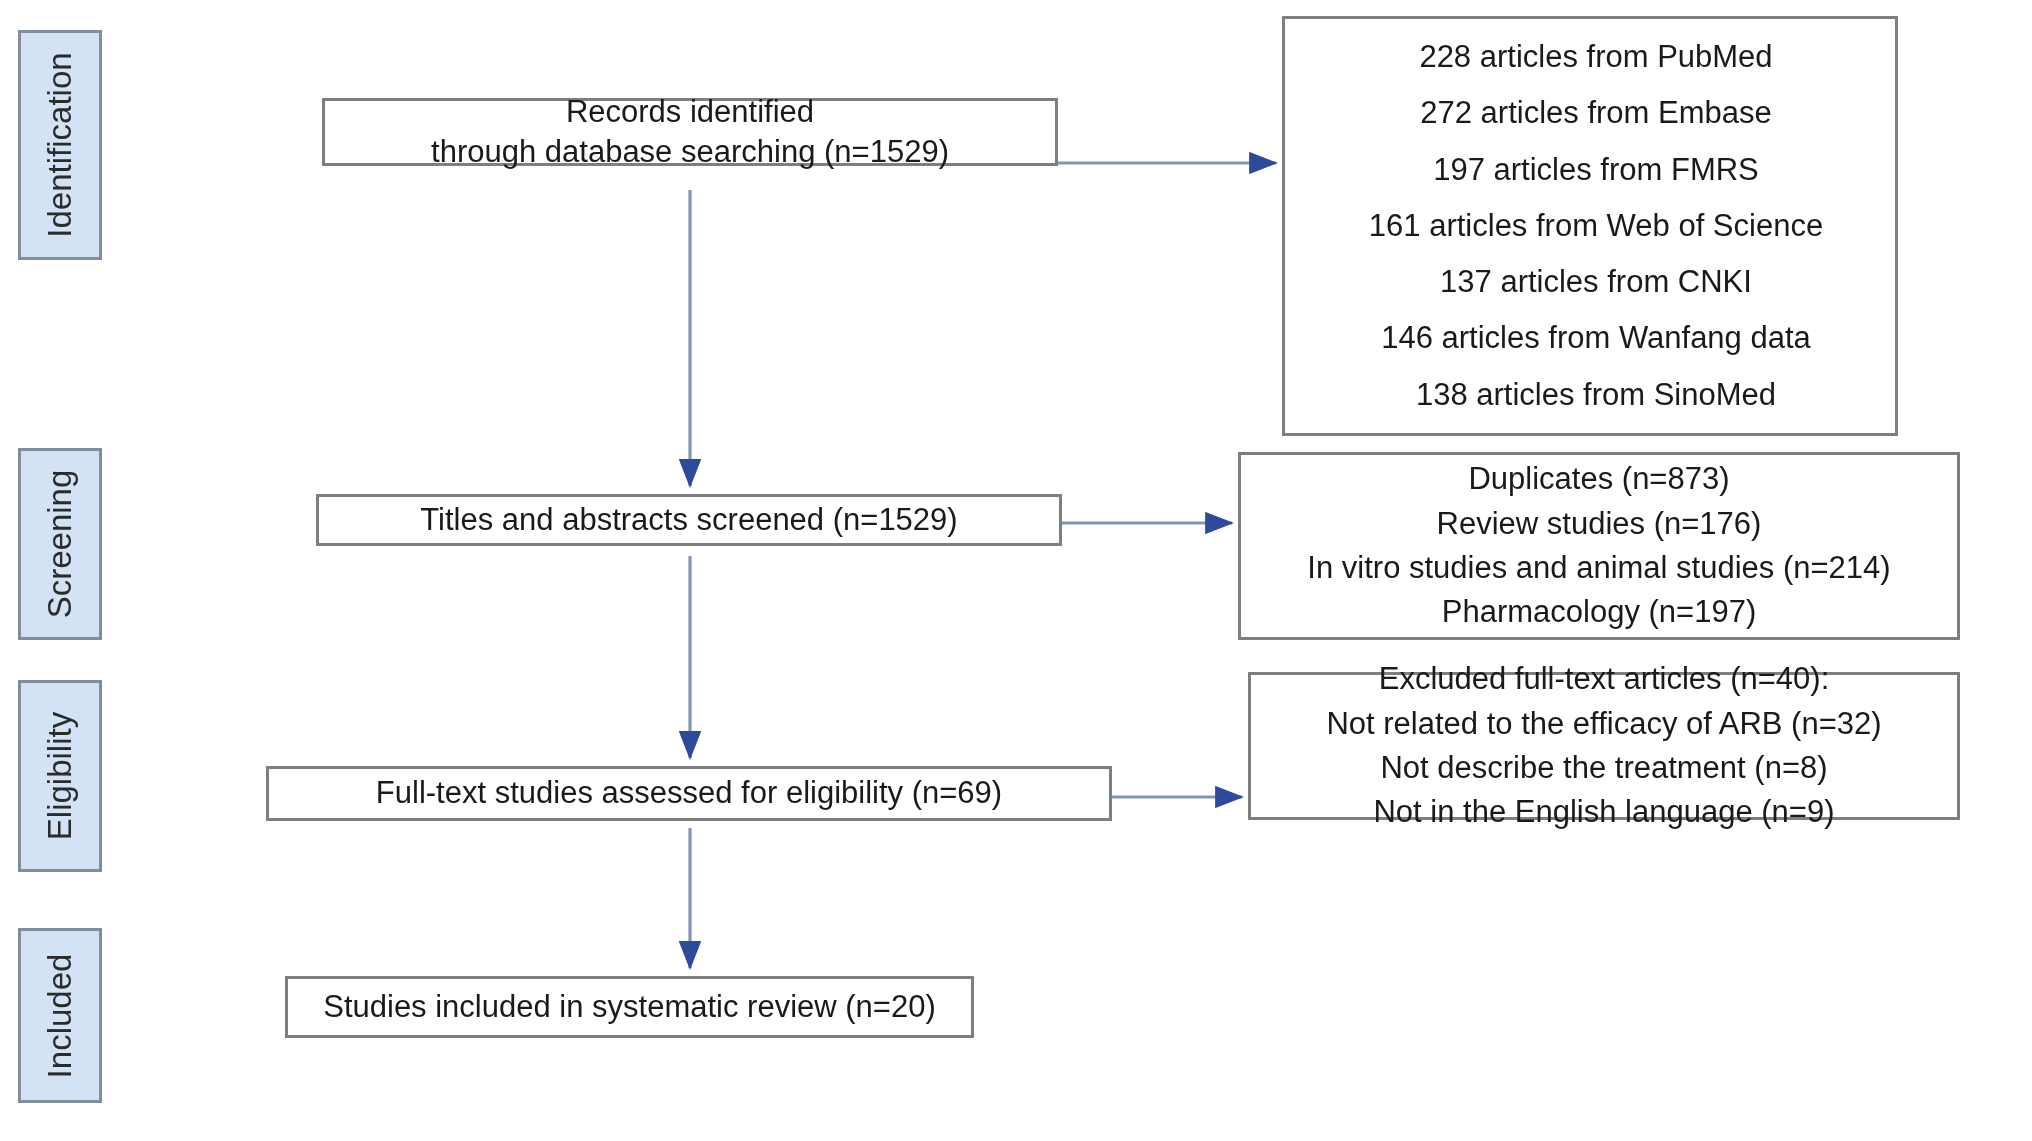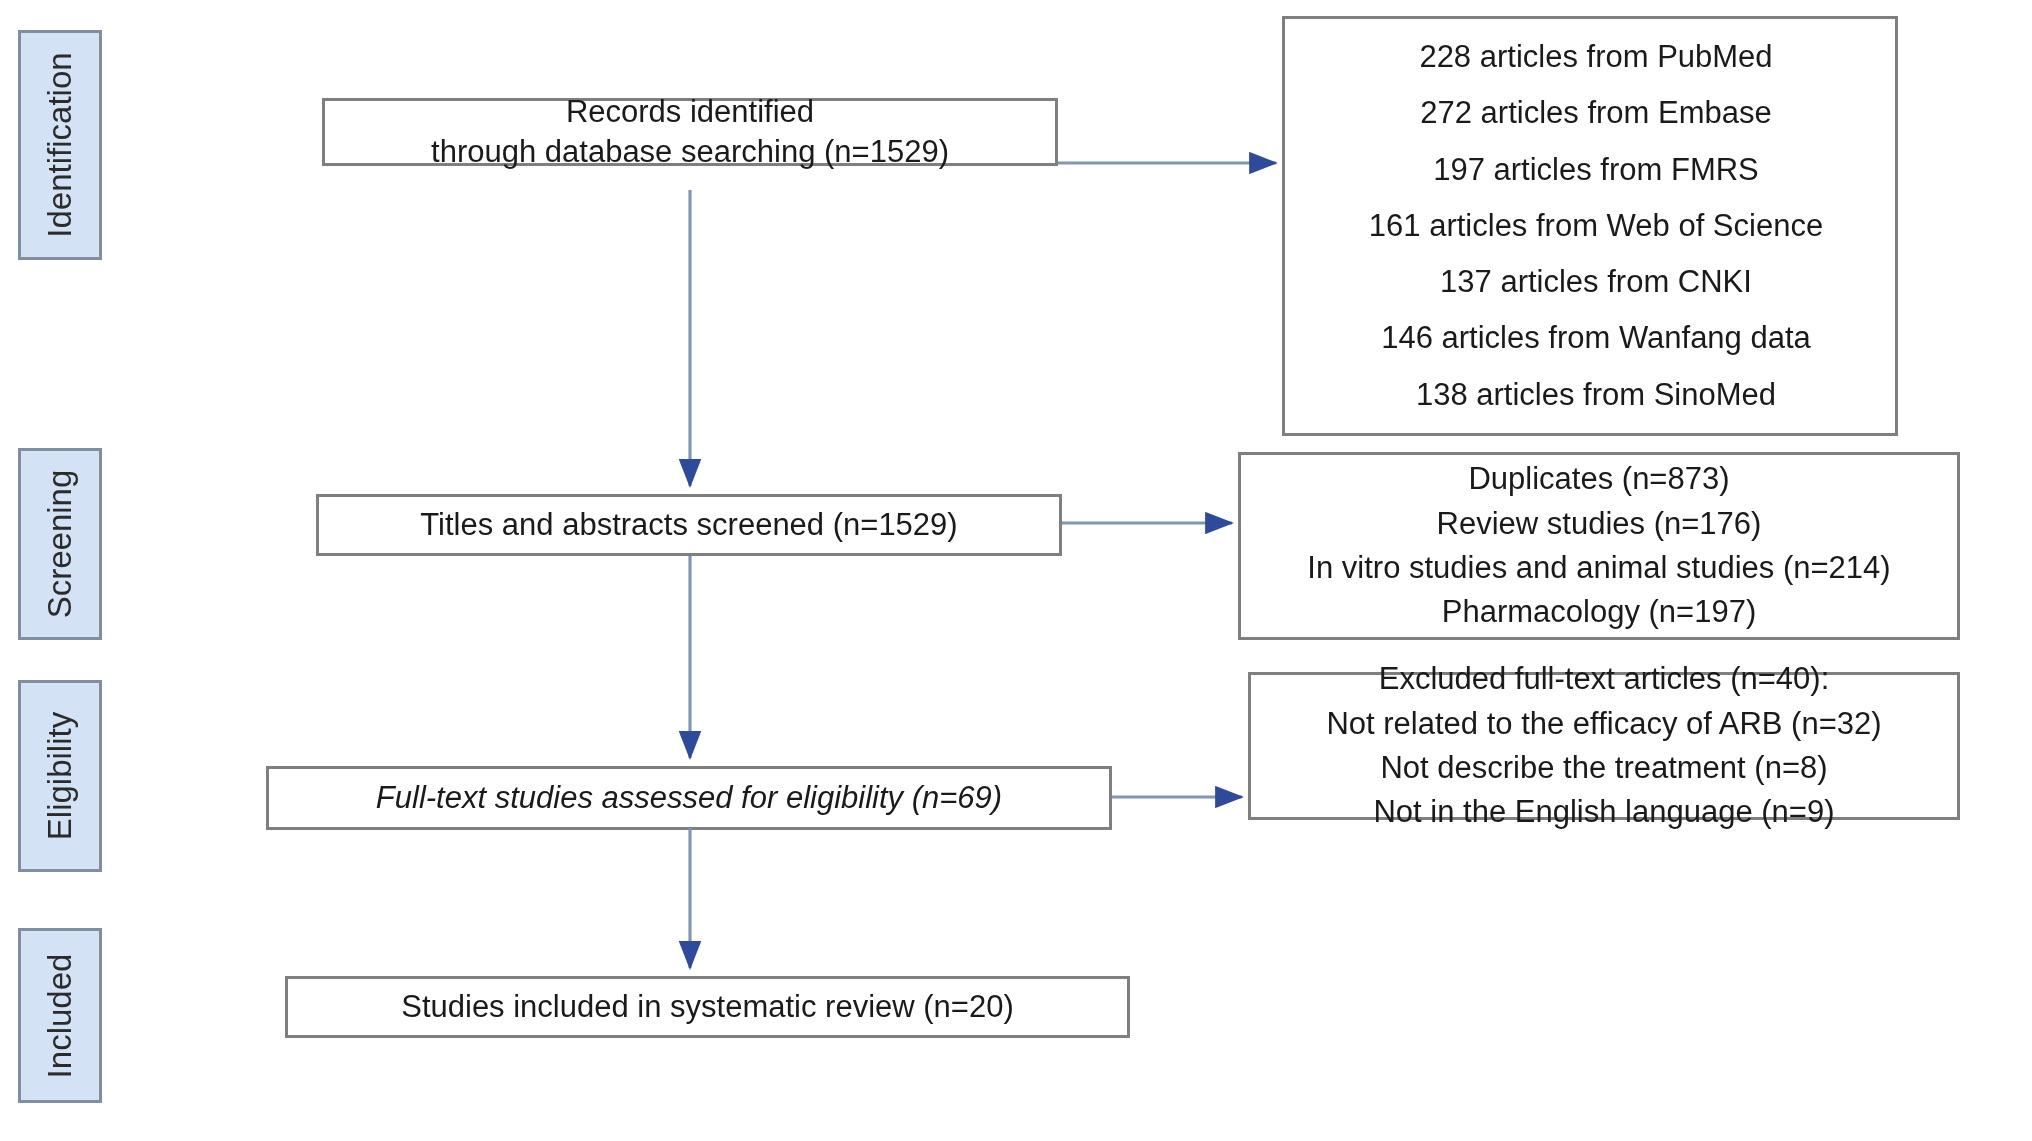--- a/index.html
+++ b/index.html
@@ -93,29 +93,29 @@
 
   <div class="stage-chip" style="left:18px; top:928px; width:84px; height:175px;">
     <span class="stage-label">Included</span>
   </div>
 
   <div class="flow-box" style="left:322px; top:98px; width:736px; height:68px;">
     <span class="line">Records identified</span>
     <span class="line">through database searching (n=1529)</span>
   </div>
 
-  <div class="flow-box" style="left:316px; top:494px; width:746px; height:62px;">
+  <div class="flow-box" style="left:316px; top:494px; width:746px; height:52px;">
     <span class="line">Titles and abstracts screened (n=1529)</span>
   </div>
 
-  <div class="flow-box" style="left:266px; top:766px; width:846px; height:64px;font-style:italic;">
+  <div class="flow-box" style="left:266px; top:766px; width:846px; height:55px;">
     <span class="line">Full-text studies assessed for eligibility (n=69)</span>
   </div>
 
-  <div class="flow-box" style="left:285px; top:976px; width:845px; height:62px;">
+  <div class="flow-box" style="left:285px; top:976px; width:689px; height:62px;">
     <span class="line">Studies included in systematic review (n=20)</span>
   </div>
 
   <div class="flow-box sources-box" style="left:1282px; top:16px; width:616px; height:420px;padding-left:12px;">
     <span class="line">228 articles from PubMed</span>
     <span class="line">272 articles from Embase</span>
     <span class="line">197 articles from FMRS</span>
     <span class="line">161 articles from Web of Science</span>
     <span class="line">137 articles from CNKI</span>
     <span class="line">146 articles from Wanfang data</span>

